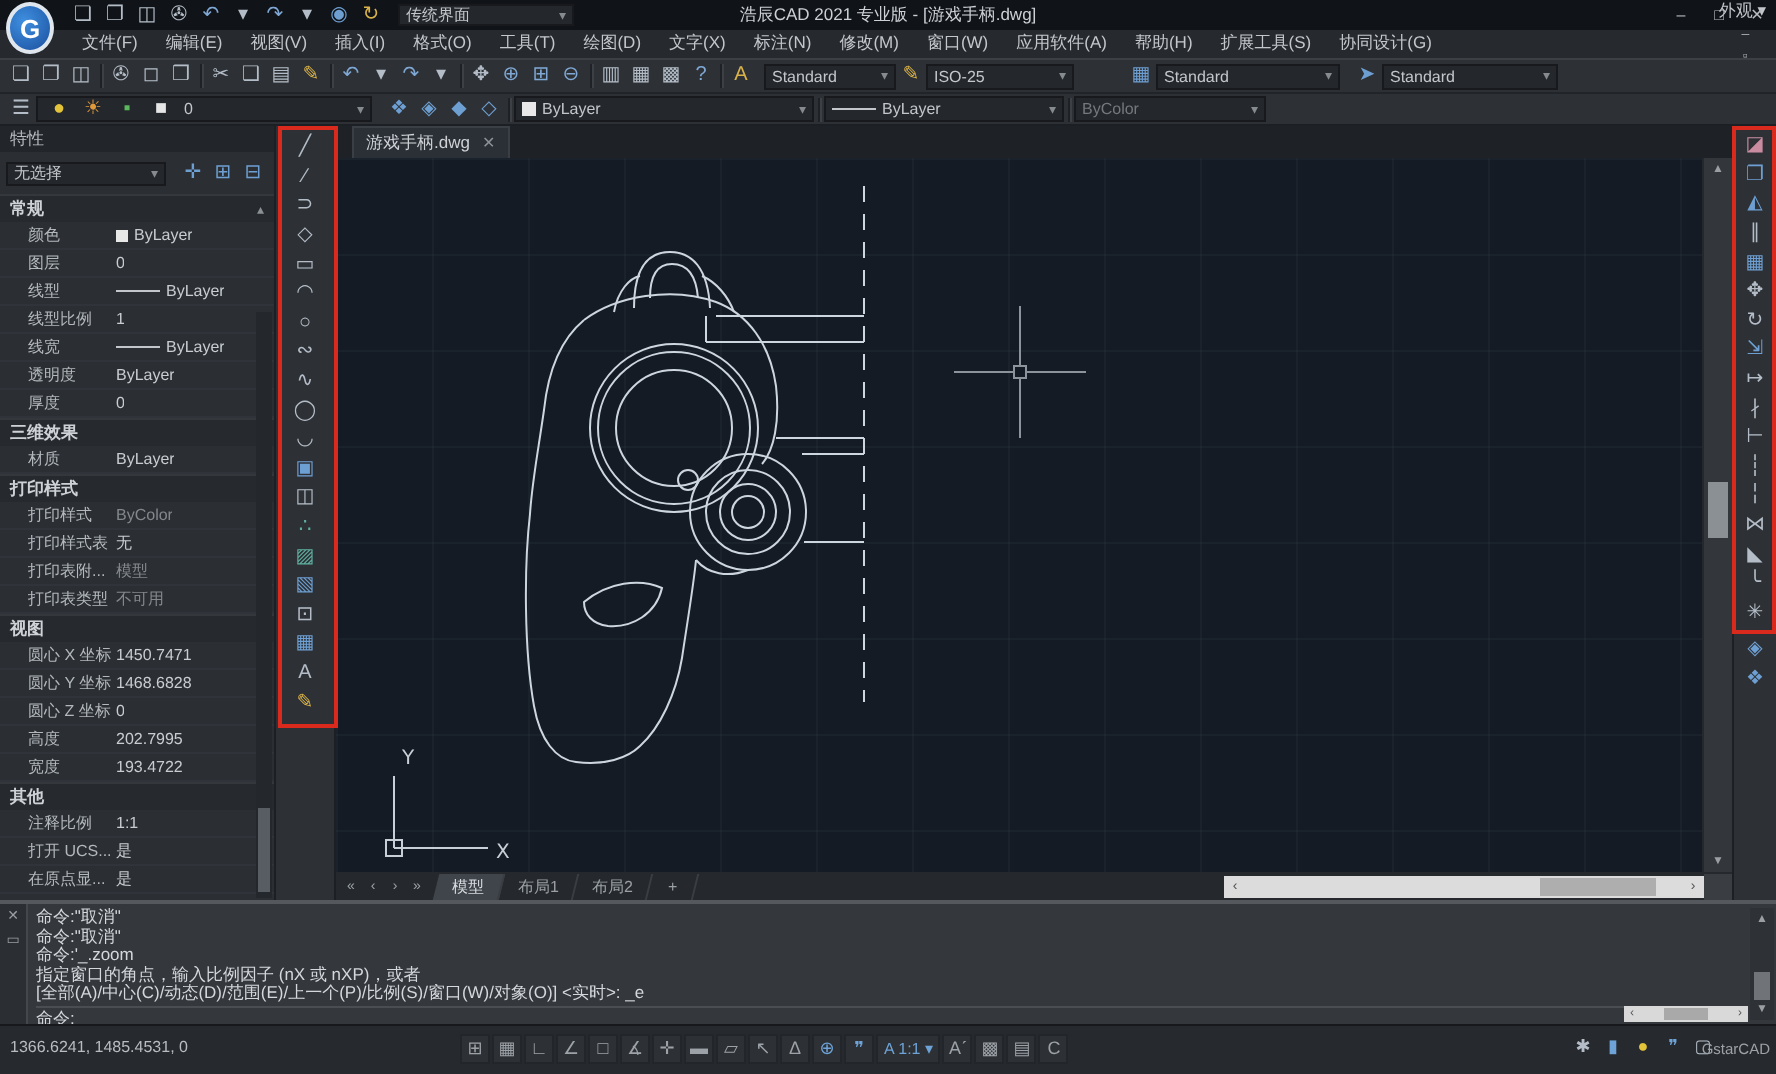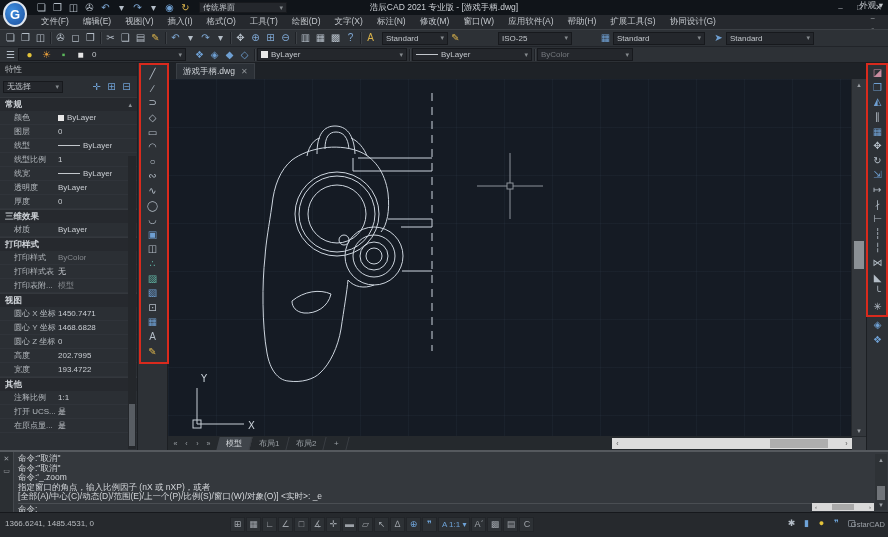--- a/index.html
+++ b/index.html
@@ -36,21 +36,21 @@
   .combo{display:flex;align-items:center;background:#24272c;border:1px solid #17191d;height:13px;font-size:8px;color:#c3c7cc;padding:0 3px;box-sizing:border-box;flex:none;text-align:center;}
   .combo .car{margin-left:auto;color:#868b90;font-size:7px;padding-left:3px;}
   .combo.dis{color:#75797e;}
   .swatch{display:inline-block;width:7px;height:7px;background:#e8e8e8;margin-right:3px;flex:none;}
   .linesw{display:inline-block;width:22px;border-top:1px solid #c3c7cc;margin-right:3px;flex:none;}
 
   
   #palette{left:0;top:63px;width:138px;height:387px;background:#2b2f34;border-right:1px solid #1c1f23;box-sizing:border-box;overflow:hidden;}
   #palette-title{height:13px;background:#222529;display:flex;align-items:center;padding:0 5px;font-size:8.5px;color:#b9bdc2;}
   #palette-sel{height:17px;display:flex;align-items:center;padding:2px 3px;gap:2px;}
-  #noselect-combo{width:60px;height:12px;}
+  #noselect-combo{width:80px;height:12px;}
   .psec{height:13px;background:#26292e;border-top:1px solid #34383d;display:flex;align-items:center;padding:0 5px;font-size:8.5px;font-weight:bold;color:#ced2d7;}
   .psec .caret{margin-left:auto;color:#8b9095;font-weight:normal;font-size:7px;}
   .prow{height:13px;display:flex;align-items:center;padding-left:14px;font-size:8px;border-bottom:1px solid #30343a;}
   .plabel{width:44px;color:#b3b8bd;white-space:nowrap;overflow:hidden;flex:none;}
   .pval{display:flex;align-items:center;color:#c9cdd2;white-space:nowrap;overflow:hidden;}
   .pval.dim{color:#84888d;}
   .pval .swatch{width:6px;height:6px;}
   #palette-scroll{position:absolute;right:1px;top:93px;width:8px;height:293px;background:#24272b;}
   #palette-thumb{position:absolute;left:1px;top:248px;width:6px;height:42px;background:#585d63;}
 
@@ -195,21 +195,21 @@
         <span class="ic">▩</span>
         <span class="ic" style="color: rgb(127, 168, 212);">?</span>
         <span class="sep"></span>
         <span class="ic" style="color: rgb(217, 178, 74);">A</span>
       </div>
     <div class="combo" style="width:66px;margin-left:4px;">
       <span>Standard</span>
         <span class="car">▾</span>
     </div>
     <span class="ic" style="color:#d9b24a;">✎</span>
-    <div class="combo" style="width:74px;margin-left:35px;">
+    <div class="combo" style="width:74px;">
       <span>ISO-25</span>
         <span class="car">▾</span>
     </div>
     <span class="ic" style="color:#6e9fd2;margin-left:26px;">▦</span>
     <div class="combo" style="width:92px;">
       <span>Standard</span>
         <span class="car">▾</span>
     </div>
     <span class="ic" style="color:#6e9fd2;margin-left:6px;">➤</span>
     <div class="combo" style="width:88px;">
@@ -319,20 +319,24 @@
           <span class="plabel">打印样式</span>
           <span class="pval dim">ByColor</span>
         </div>
         <div class="prow">
           <span class="plabel">打印样式表</span>
           <span class="pval">无</span>
         </div>
         <div class="prow">
           <span class="plabel">打印表附...</span>
           <span class="pval dim">模型</span>
+        </div>
+        <div class="prow">
+          <span class="plabel">打印表类型</span>
+          <span class="pval dim">不可用</span>
         </div>
         <div class="psec">
           <span>视图</span>
           <span class="caret">▴</span>
         </div>
         <div class="prow">
           <span class="plabel">圆心 X 坐标</span>
           <span class="pval">1450.7471</span>
         </div>
         <div class="prow">

